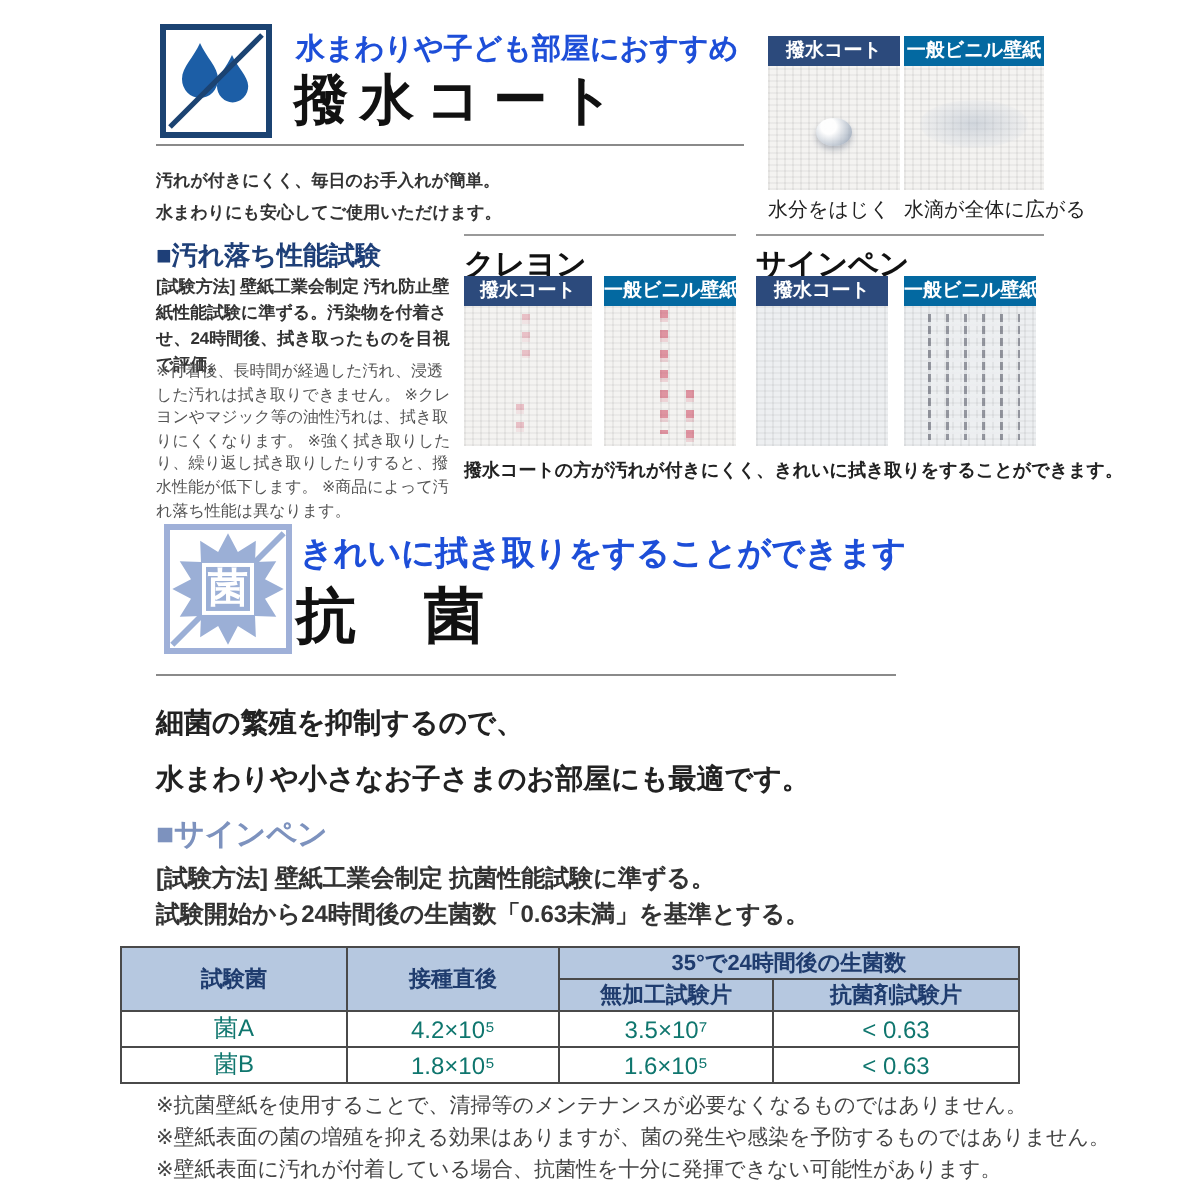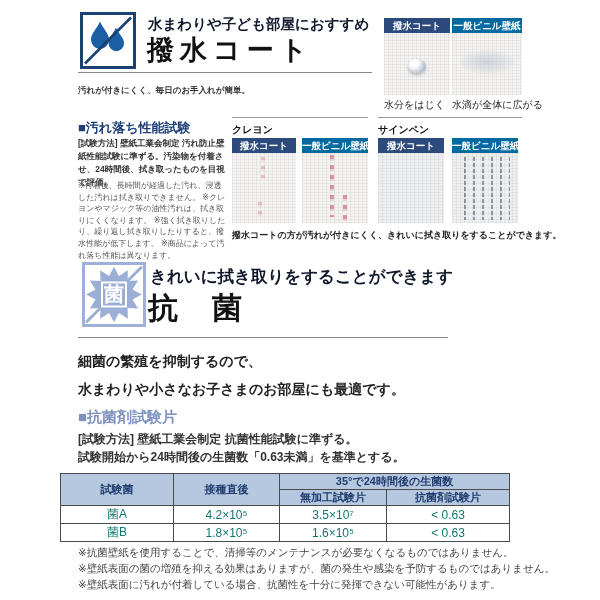--- a/index.html
+++ b/index.html
@@ -6,21 +6,21 @@
   body{font-family:"Liberation Sans","DejaVu Sans",sans-serif;background:#fff;}
   .page{position:relative;width:600px;height:600px;background:#fff;overflow:hidden;}
 
   
   .logo-box{position:absolute;box-sizing:border-box;background:#fff;}
   .logo-hassui{left:80px;top:12px;width:56px;height:57px;border:3px solid #1b4372;}
   .logo-kokin{left:82px;top:262px;width:64px;height:65px;border:3px solid #9fb0d8;}
   .logo-box svg{display:block;width:100%;height:100%;}
 
   
-  .subtitle{position:absolute;color:#0f172a;font-weight:700;white-space:nowrap;}
+  .subtitle{position:absolute;color:#1d4ed8;font-weight:700;white-space:nowrap;}
   .sub1{left:148px;top:15px;font-size:14.5px;}
   .sub2{left:150px;top:266px;font-size:16.5px;}
   .big-title{position:absolute;color:#111;font-weight:700;white-space:nowrap;}
   .title1{left:147px;top:32px;font-size:27px;letter-spacing:6px;}
   .title2{left:148px;top:288px;font-size:30px;letter-spacing:2px;}
   .rule{position:absolute;height:1px;background:#8a8a8a;}
   .rule1{left:78px;top:72px;width:294px;}
   .rule2{left:78px;top:337px;width:370px;}
 
   
@@ -41,21 +41,21 @@
   .wfig{position:absolute;}
   .band{height:15px;line-height:15px;text-align:center;color:#fff;font-size:9.5px;font-weight:700;white-space:nowrap;overflow:hidden;}
   .band-blue{background:#2c4a7c;}
   .band-gray{background:#0369a1;}
   .photo{position:relative;overflow:hidden;background-color:#f4f3f1;
     background-image:
       repeating-linear-gradient(90deg, rgba(0,0,0,0.05) 0 1px, transparent 1px 4px),
       repeating-linear-gradient(0deg, rgba(0,0,0,0.04) 0 1px, transparent 1px 3px);}
   .photo.gray{background-color:#edeff1;}
   .wcap{margin-top:3px;font-size:10px;font-weight:400;color:#222;white-space:nowrap;}
-  .grp-label{position:absolute;font-size:10px;font-weight:700;color:#111;white-space:nowrap;}
+  .grp-label{position:absolute;font-size:15px;font-weight:700;color:#111;white-space:nowrap;}
   .grp-rule{position:absolute;top:117px;height:1px;background:#999;}
   .result-cap{position:absolute;left:232px;top:229px;font-size:9px;font-weight:700;color:#222;white-space:nowrap;}
 
   .mark{position:absolute;}
   .droplet{left:50%;top:42%;width:18px;height:14px;margin-left:-9px;border-radius:50%;
     background:radial-gradient(circle at 35% 30%, rgba(255,255,255,.95) 0 25%, rgba(150,165,185,.6) 70%, rgba(120,135,160,.8) 100%);
     box-shadow:0 2px 3px rgba(100,110,130,.4);}
   .spread{left:12%;top:28%;width:76%;height:38%;border-radius:50%;
     background:radial-gradient(ellipse at center, rgba(165,178,195,.45), rgba(200,208,220,.18) 65%, transparent 78%);}
   .streak{width:4px;background-image:repeating-linear-gradient(180deg, rgba(205,70,95,.55) 0 4px, rgba(205,70,95,.18) 4px 6px, transparent 6px 10px);}
@@ -87,20 +87,21 @@
     <svg viewBox="0 0 50 50">
       <path d="M17 6 C14 13 8 18 8 24 a9 9.5 0 0 0 18 0 C26 18 20 13 17 6 Z" fill="#1c5ea6"></path>
       <path d="M33 12 C30.5 18 25.5 22.5 25.5 27.5 a7.8 8.2 0 0 0 15.6 0 C41 22.5 35.5 18 33 12 Z" fill="#1c5ea6"></path>
       <line x1="2" y1="48" x2="48" y2="2" stroke="#1b4372" stroke-width="2.6"></line>
     </svg>
   </div>
   <div class="subtitle sub1">水まわりや子ども部屋におすすめ</div>
   <div class="big-title title1">撥水コート</div>
   <div class="rule rule1"></div>
   <div class="desc1 l1">汚れが付きにくく、毎日のお手入れが簡単。</div>
+  <div class="desc1 l2">水まわりにも安心してご使用いただけます。</div>
 
   <div class="wfig" style="left:384px;top:18px;width:66px;">
     <div class="band band-blue">撥水コート</div>
     <div class="photo" style="height:62px;">
       <div class="mark droplet"></div>
     </div>
     <div class="wcap">水分をはじく</div>
   </div>
   <div class="wfig" style="left:452px;top:18px;width:70px;">
     <div class="band band-gray">一般ビニル壁紙</div>
@@ -152,21 +153,21 @@
       <line x1="2" y1="98" x2="98" y2="2" stroke="#9bafd6" stroke-width="5"></line>
     </svg>
     <span class="germ-char">菌</span>
   </div>
   <div class="subtitle sub2">きれいに拭き取りをすることができます</div>
   <div class="big-title title2">抗　菌</div>
   <div class="rule rule2"></div>
   <div class="desc2 l1">細菌の繁殖を抑制するので、</div>
   <div class="desc2 l2">水まわりや小さなお子さまのお部屋にも最適です。</div>
 
-  <div class="sec-head head-kokin">■抗菌剤試験片</div>
+  <div class="sec-head head-kokin">■サインペン</div>
   <div class="method-k l1">[試験方法] 壁紙工業会制定 抗菌性能試験に準ずる。</div>
   <div class="method-k l2">試験開始から24時間後の生菌数「0.63未満」を基準とする。</div>
 
   <table class="ktable">
     <tbody>
         <tr class="hrow1">
       <th class="c1" rowspan="2">試験菌</th>
       <th class="c2" rowspan="2">接種直後</th>
       <th class="c3 c4" colspan="2">35°で24時間後の生菌数</th>
     </tr>

